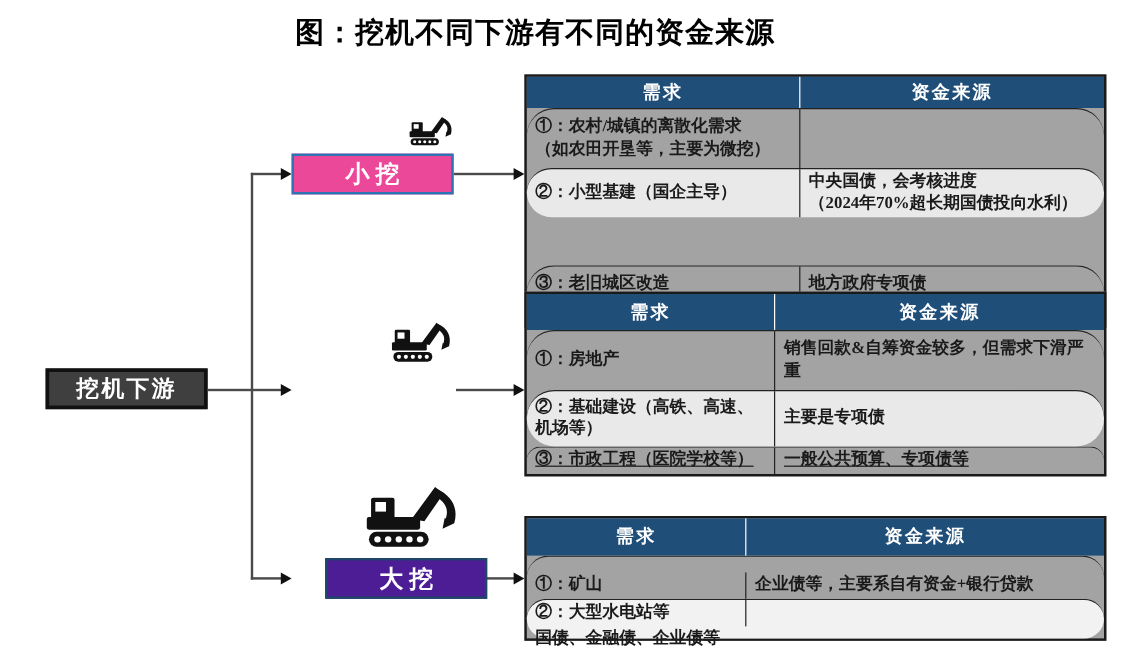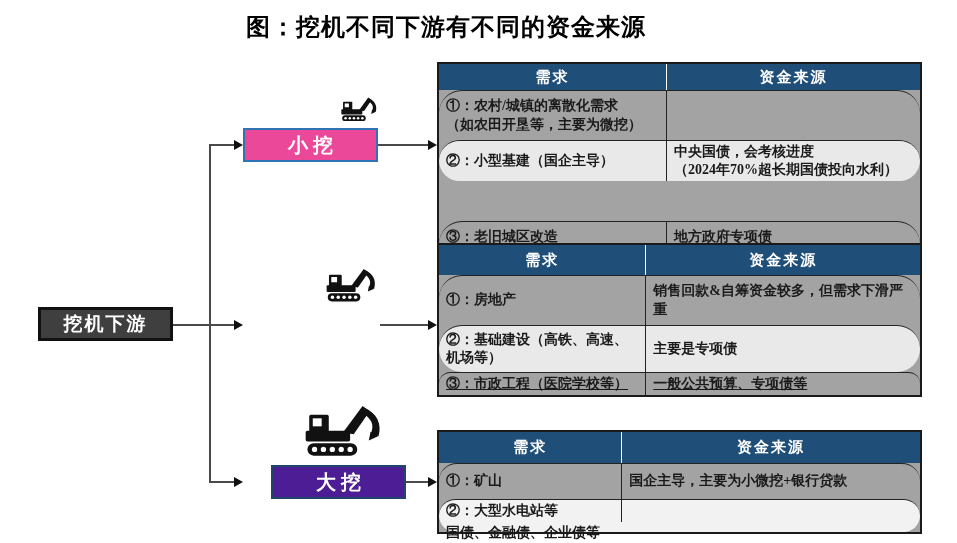--- a/index.html
+++ b/index.html
@@ -44,21 +44,21 @@
   .tr .c1{border-right:1px solid #222;}
   .shaded{background:#E9E9E9;}
   .shaded-light{background:#F2F2F2;flex-direction:column;}
 
   
   .t1{top:62px;}  .t1 .c1{width:47.4%;} .t1 .c2{width:52.6%;}
   .t1 .thead{height:26px;} .t1 .r1{height:50px;} .t1 .r2{height:41px;} .t1 .r3{height:50px;margin-top:40px;}
   .t2{top:243px;} .t2 .c1{width:43.1%;} .t2 .c2{width:56.9%;}
   .t2 .thead{height:30px;} .t2 .r1{height:50px;} .t2 .r2{height:47px;} .t2 .r3{height:23px;text-decoration:underline;}
   .t3{top:430px;} .t3 .c1{width:38.1%;} .t3 .c2{width:61.9%;}
-  .t3 .thead{height:31px;} .t3 .r1{height:36px;} .t3 .r2{height:33px;}
+  .t3 .thead{height:31px;} .t3 .r1{height:36px;align-items:flex-end;} .t3 .r2{height:33px;}
 </style>
 </head>
 <body>
 
 <div class="canvas">
 
   <div class="title">图：挖机不同下游有不同的资金来源</div>
 
   <div class="node root-box">挖机下游</div>
 
@@ -172,21 +172,21 @@
     </div>
   </div>
 
   <div class="tbl t3">
     <div class="thead">
       <div class="th c1">需求</div>
       <div class="th c2">资金来源</div>
     </div>
     <div class="tr r1">
       <div class="td c1">①：矿山</div>
-      <div class="td c2">国企主导，主要为小微挖+银行贷款</div>
+      <div class="td c2">企业债等，主要系自有资金+银行贷款</div>
     </div>
     <div class="tr r2 shaded-light">
       <div class="td c1">②：大型水电站等</div>
       <div class="td c2">国债、金融债、企业债等</div>
     </div>
   </div>
 
 </div>
 
 </body></html>

